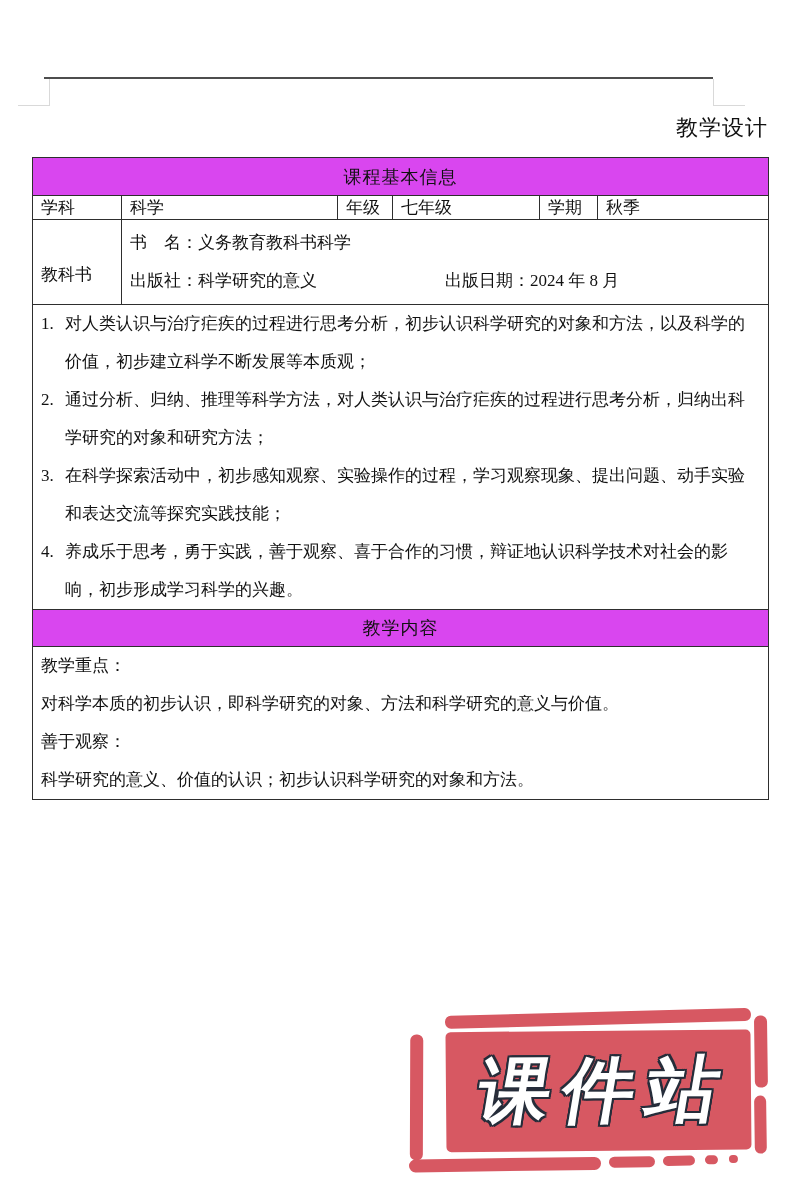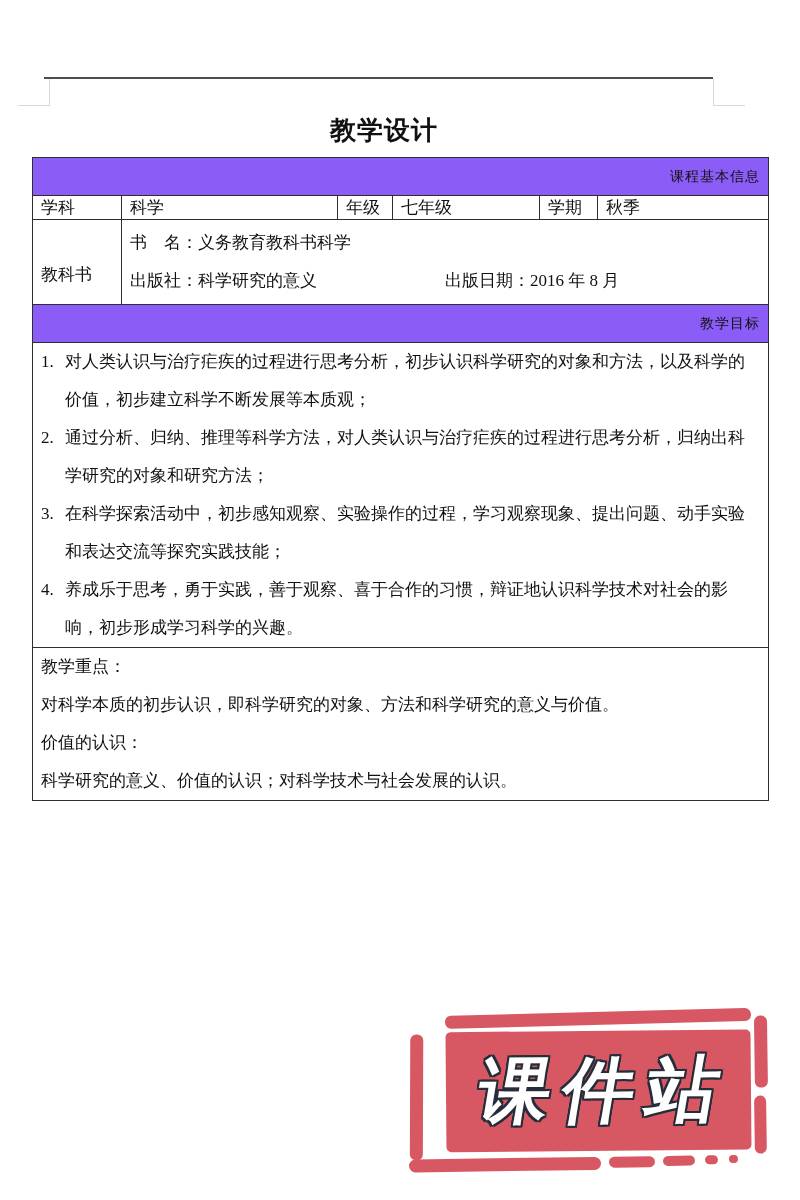--- a/index.html
+++ b/index.html
@@ -25,42 +25,42 @@
     border-bottom:1px solid #d9d9d9;
   }
   .crop-mark.right{
     left:713px;
     border-left:1px solid #d9d9d9;
     border-bottom:1px solid #d9d9d9;
   }
   
   .doc-title{
     position:absolute;left:0;top:113px;width:768px;
-    text-align:center;
-    font-size:26px;font-weight:bold;
+    text-align:right;
+    font-size:22px;font-weight:normal;
     letter-spacing:1px;
   }
   
   table.doc{
     position:absolute;left:32px;top:157px;
     width:736px;
     border-collapse:collapse;
     table-layout:fixed;
     font-size:17px;
   }
   table.doc td{
     border:1.5px solid #2e2e2e;
     padding:0 8px;
     vertical-align:middle;
     word-break:break-all;
   }
   td.section{
-    background:#8b5cf6;
-    text-align:right;
-    font-size:14px;
+    background:#d946ef;
+    text-align:center;
+    font-size:18px;
     letter-spacing:1px;
   }
   td.label{padding-left:6px;}
   td.top{vertical-align:top;font-family:Liberation Serif, serif;}
   .book-lines{line-height:38px;padding-top:4px;padding-bottom:4px;}
   .pub-name{display:inline-block;width:315px;}
   .objectives{line-height:38px;padding:6px 12px 8px 6px;}
   .obj-item{padding-left:24px;text-indent:-24px;}
   .obj-num{display:inline-block;width:24px;text-indent:0;}
   .content-lines{line-height:38px;padding:4px 12px 6px 6px;}
@@ -128,41 +128,41 @@
       <td class="label">年级</td>
       <td>七年级</td>
       <td class="label">学期</td>
       <td>秋季</td>
     </tr>
     <tr style="height:68px">
       <td class="label top" style="padding-top:24px">教科书</td>
       <td colspan="5" class="top">
         <div class="book-lines">
           <div>书　名：义务教育教科书科学</div>
-          <div><span class="pub-name">出版社：科学研究的意义</span><span>出版日期：2016 年 8 月</span></div>
+          <div><span class="pub-name">出版社：科学研究的意义</span><span>出版日期：2024 年 8 月</span></div>
         </div>
       </td>
-    </tr>
-    <tr style="height:38px">
-      <td class="section" colspan="6">教学目标</td>
     </tr>
     <tr style="height:302px">
       <td colspan="6" class="top objectives">
         <div class="obj-item"><span class="obj-num">1.</span><span>对人类认识与治疗疟疾的过程进行思考分析，初步认识科学研究的对象和方法，以及科学的价值，初步建立科学不断发展等本质观；</span></div>
         <div class="obj-item"><span class="obj-num">2.</span><span>通过分析、归纳、推理等科学方法，对人类认识与治疗疟疾的过程进行思考分析，归纳出科学研究的对象和研究方法；</span></div>
         <div class="obj-item"><span class="obj-num">3.</span><span>在科学探索活动中，初步感知观察、实验操作的过程，学习观察现象、提出问题、动手实验和表达交流等探究实践技能；</span></div>
         <div class="obj-item"><span class="obj-num">4.</span><span>养成乐于思考，勇于实践，善于观察、喜于合作的习惯，辩证地认识科学技术对社会的影响，初步形成学习科学的兴趣。</span></div>
       </td>
     </tr>
+    <tr style="height:37px">
+      <td class="section" colspan="6">教学内容</td>
+    </tr>
     <tr style="height:148px">
       <td colspan="6" class="top content-lines">
         <div>教学重点：</div>
         <div>对科学本质的初步认识，即科学研究的对象、方法和科学研究的意义与价值。</div>
-        <div>价值的认识：</div>
-        <div>科学研究的意义、价值的认识；对科学技术与社会发展的认识。</div>
+        <div>善于观察：</div>
+        <div>科学研究的意义、价值的认识；初步认识科学研究的对象和方法。</div>
       </td>
     </tr>
   </tbody>
 </table>
 
 <div class="stamp">
   <div class="stroke s-top"></div>
   <div class="stroke s-left"></div>
   <div class="stroke s-right1"></div>
   <div class="stroke s-right2"></div>

